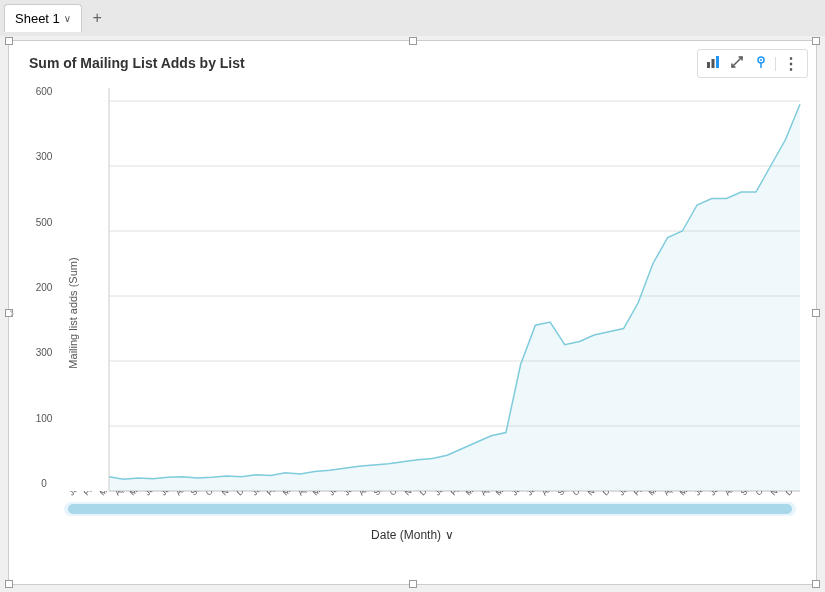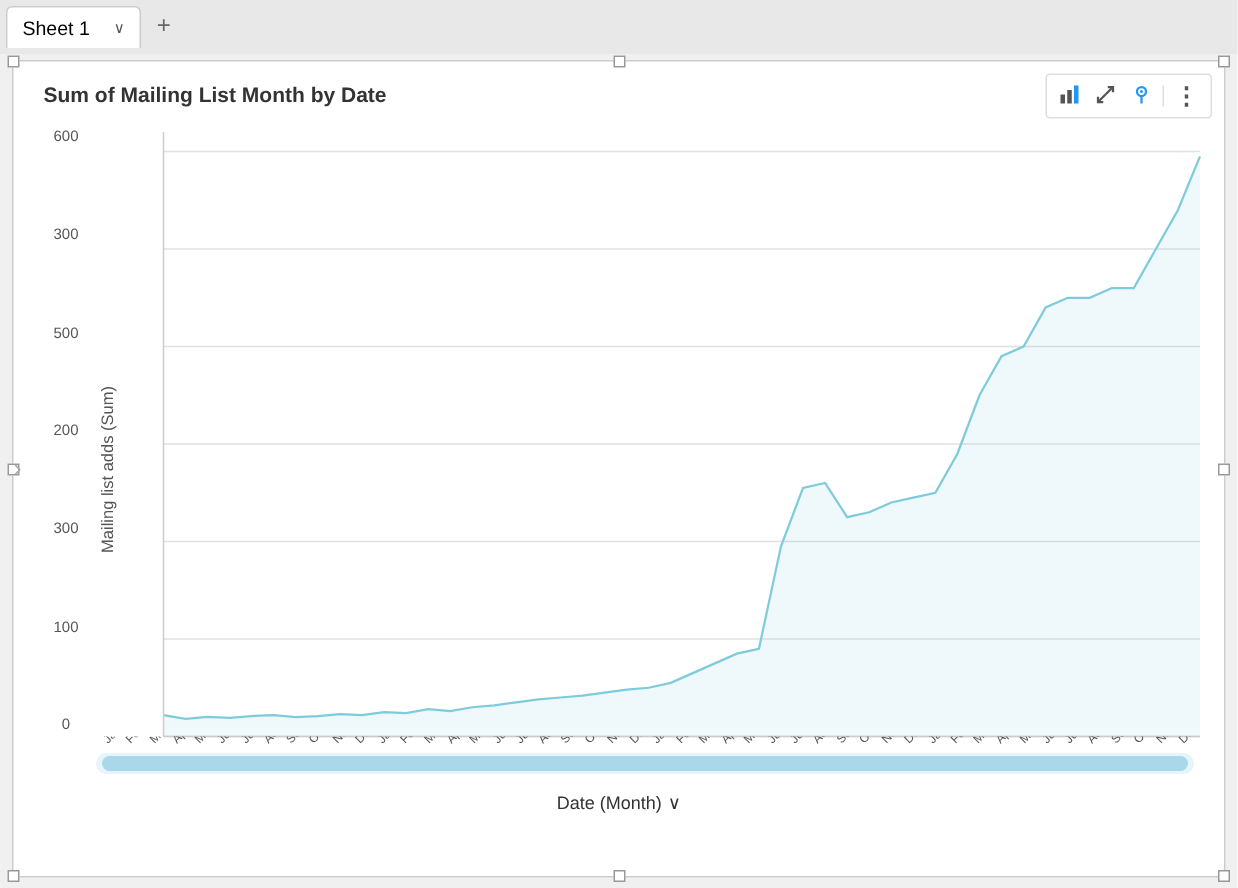--- a/index.html
+++ b/index.html
@@ -23,21 +23,21 @@
     .tab-item {
       display: flex;
       align-items: center;
       background: #fff;
       border: 1px solid #ccc;
       border-bottom: none;
       border-radius: 4px 4px 0 0;
       padding: 4px 10px;
       font-size: 13px;
       cursor: pointer;
-      gap: 16px;
+      gap: 4px;
       height: 28px;
     }
 
     .tab-chevron {
       font-size: 10px;
       color: #555;
     }
 
     .tab-add {
       display: flex;
@@ -197,21 +197,21 @@
 
   <div class="resize-handle resize-tl"></div>
   <div class="resize-handle resize-tc"></div>
   <div class="resize-handle resize-tr"></div>
   <div class="resize-handle resize-ml"></div>
   <div class="resize-handle resize-mr"></div>
   <div class="resize-handle resize-bl"></div>
   <div class="resize-handle resize-bc"></div>
   <div class="resize-handle resize-br"></div>
 
-  <div class="chart-title">Sum of Mailing List Month by Date</div>
+  <div class="chart-title">Sum of Mailing List Adds by List</div>
 
   <div class="chart-toolbar">
     <span class="toolbar-icon">
       <svg width="14" height="14" viewBox="0 0 14 14" fill="none" xmlns="http://www.w3.org/2000/svg">
         <rect x="1" y="7" width="3" height="6" fill="#555"></rect>
         <rect x="5.5" y="4" width="3" height="9" fill="#555"></rect>
         <rect x="10" y="1" width="3" height="12" fill="#2196f3"></rect>
       </svg>
     </span>
     <span class="toolbar-icon">

